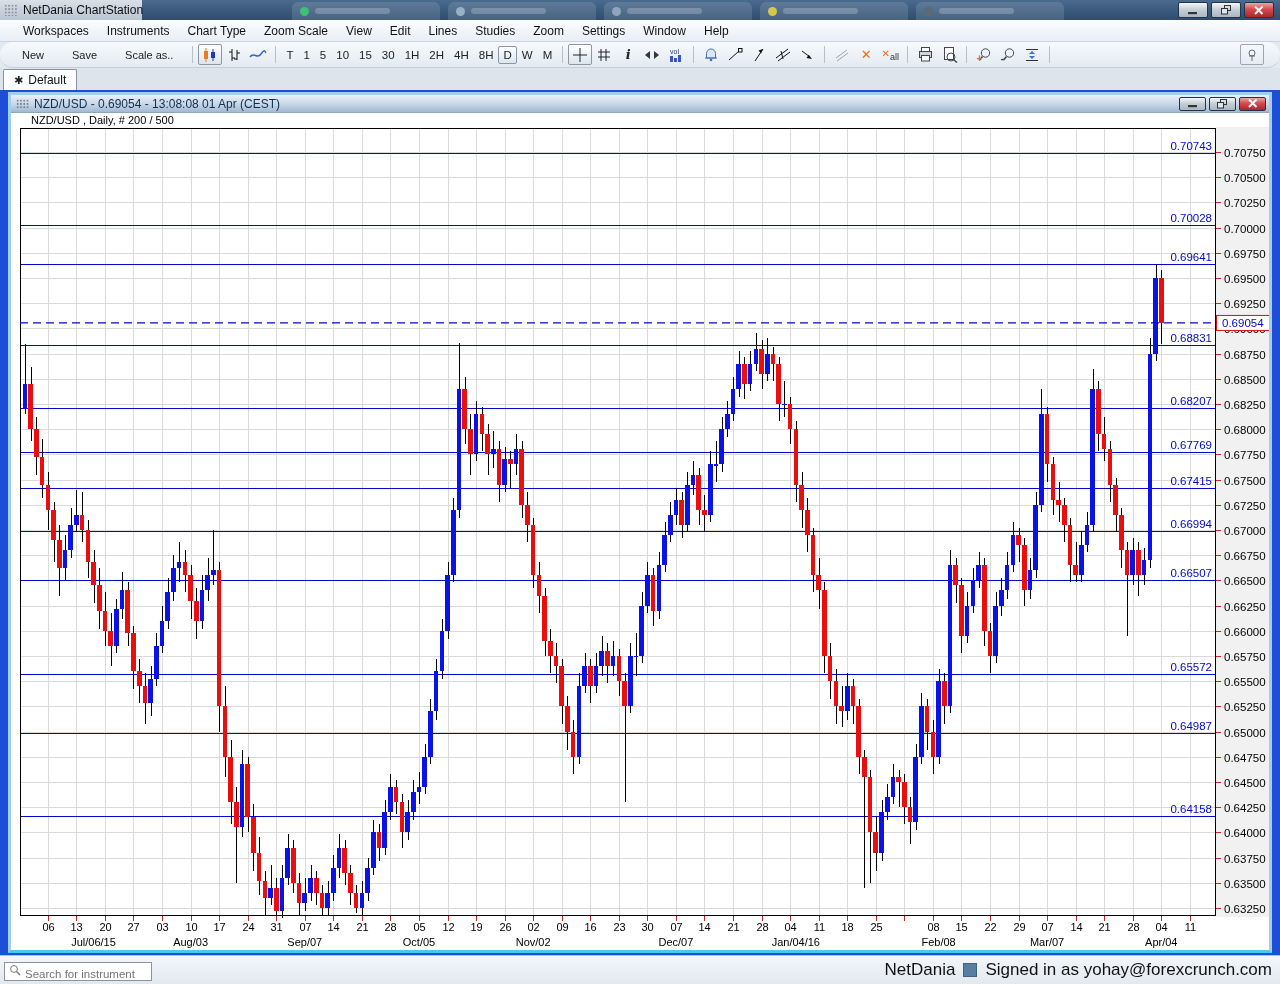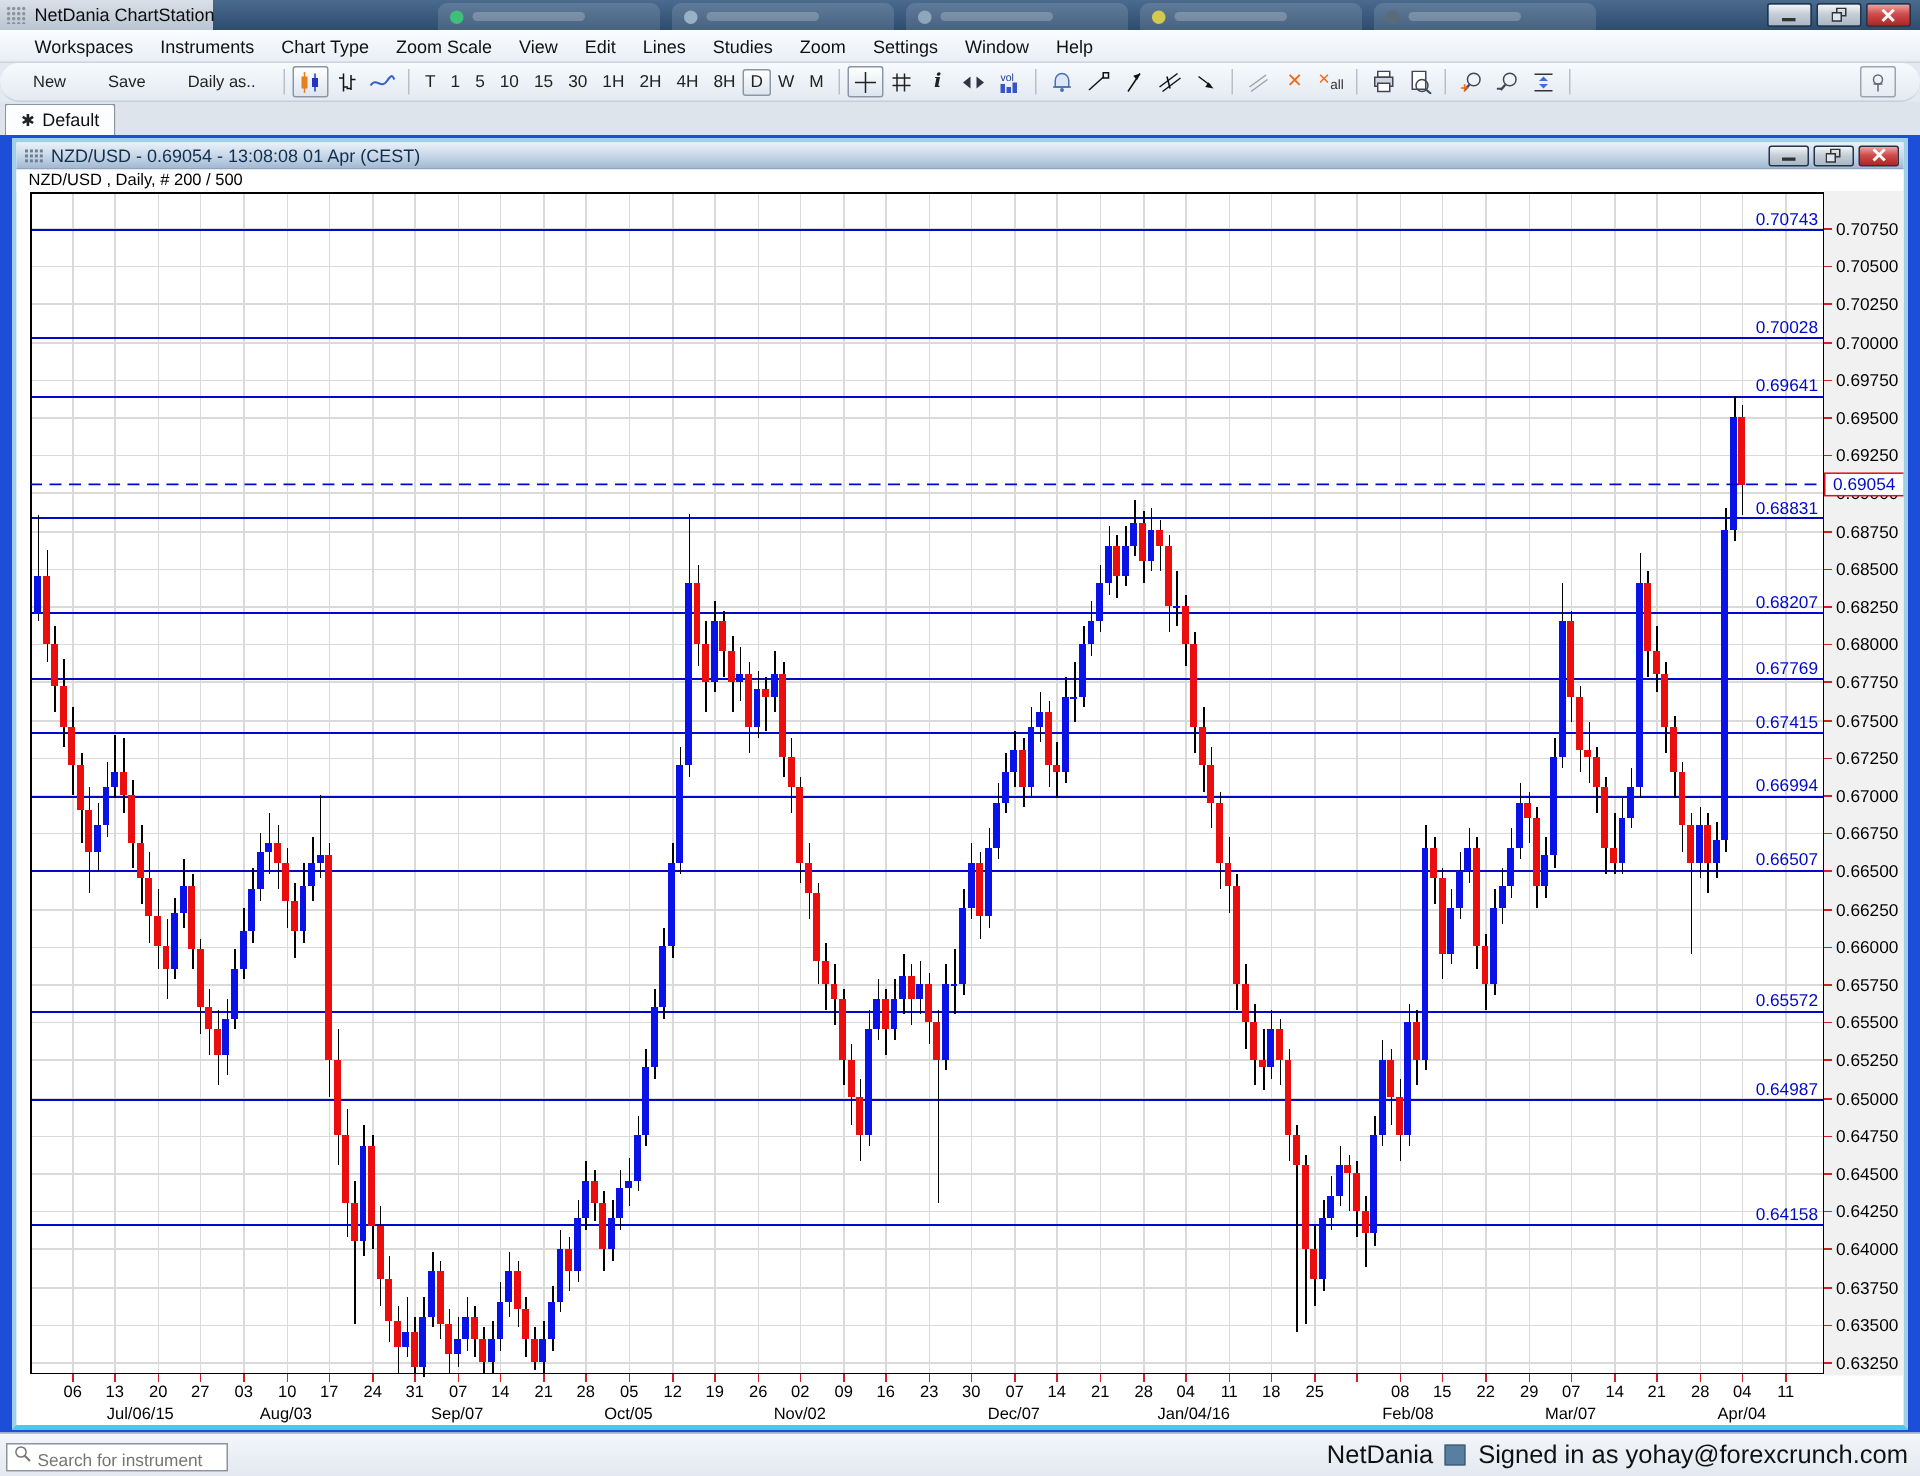--- a/index.html
+++ b/index.html
@@ -53,21 +53,21 @@
   .workspace { position:absolute; left:0; top:90px; width:1280px; height:865px; background:#1d4ed8; }
   .chart-window { position:absolute; left:8px; top:2px; width:1264px; height:861px;
     border:3px solid #9fd0e8; border-bottom-color:#4ac9ee; background:#fff; }
   .chart-titlebar { height:18px; background:linear-gradient(#eaf1f9,#c6d5e7 55%,#a2b9d2);
     border-bottom:1px solid #8fa5bd; display:flex; align-items:center; padding:0 3px; }
   .chart-grip { width:13px; height:10px; margin:0 5px 0 2px;
     background-image:radial-gradient(circle,#6e7f93 1px,transparent 1.2px); background-size:3.3px 3.3px; }
   .chart-title { font-size:12px; color:#10304f; }
   .chart-controls { margin-left:auto; display:flex; gap:3px; }
   .chart-controls .win-btn { width:27px; height:14px; }
-  .chart-label-row { height:14px; display:flex; align-items:center; padding-left:8px;
+  .chart-label-row { height:14px; display:flex; align-items:center; padding-left:20px;
     font-size:11px; color:#000; background:#fff; }
   #chart-svg { display:block; }
 
   
   .statusbar { position:absolute; left:0; top:955px; width:1280px; height:29px;
     background:linear-gradient(#f3f6fa,#e3e9f0); border-top:1px solid #bac2cc; }
   .search-box { position:absolute; left:4px; top:6px; width:148px; height:19px; background:#fff;
     border:1px solid #8d949e; display:flex; align-items:flex-end; gap:4px; padding:0 4px; }
   .search-box input { border:none; outline:none; width:100%; font-size:11.5px; color:#333; background:transparent;
     font-family:"Liberation Sans",sans-serif; }
@@ -138,21 +138,21 @@
       <span class="menu-item">Studies</span>
       <span class="menu-item">Zoom</span>
       <span class="menu-item">Settings</span>
       <span class="menu-item">Window</span>
       <span class="menu-item">Help</span>
     </div>
 
   <div class="toolbar">
       <span class="tbtn-text">New</span>
       <span class="tbtn-text">Save</span>
-      <span class="tbtn-text">Daily as..</span>
+      <span class="tbtn-text">Scale as..</span>
       <span class="sep"></span>
       <div class="icon-btn pressed">
         <svg width="18" height="16">
           <line x1="5" y1="1" x2="5" y2="15" stroke="#e87f1e"></line>
           <rect x="3" y="4" width="4" height="8" fill="#e87f1e"></rect>
           <line x1="12" y1="2" x2="12" y2="14" stroke="#2233cc"></line>
           <rect x="10" y="5" width="4" height="6" fill="#2233cc"></rect>
         </svg>
       </div>
       <div class="icon-btn">

